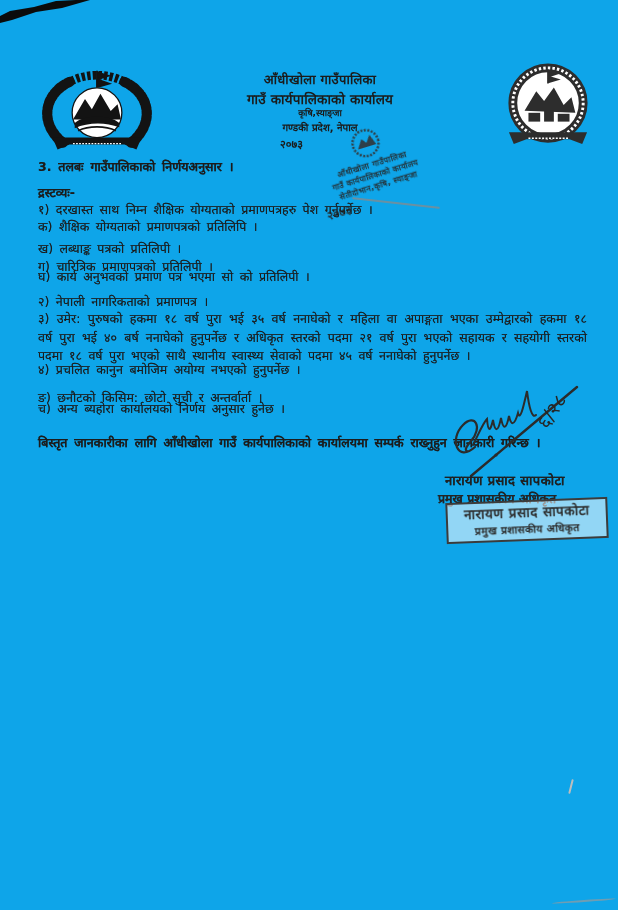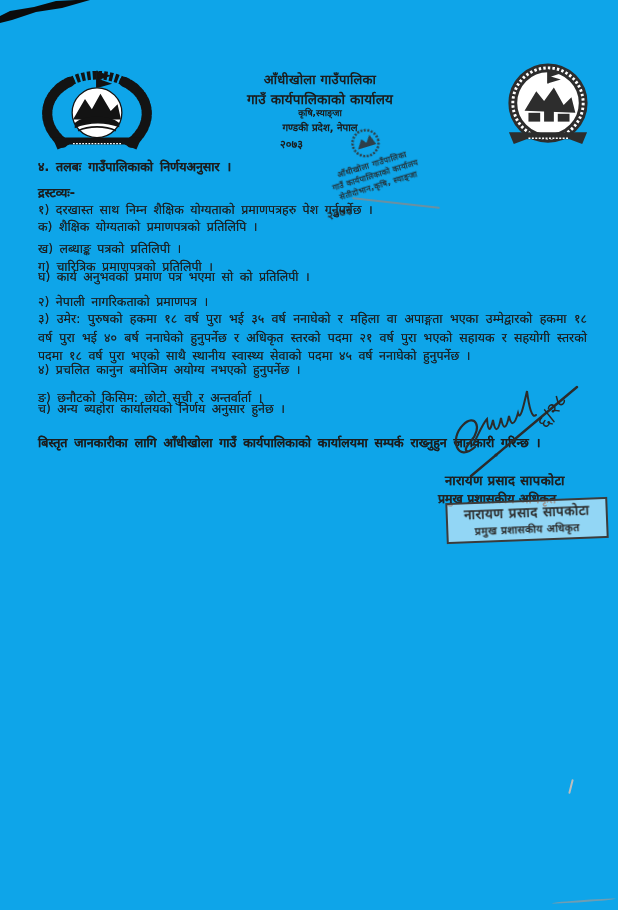--- a/index.html
+++ b/index.html
@@ -104,21 +104,21 @@
       <circle cx="23" cy="16" r="13" fill="none" stroke="#333" stroke-width="2.5" stroke-dasharray="2 1.5"></circle>
       <path d="M14,20 L20,11 L24,16 L29,9 L33,20 Z" fill="#333"></path>
     </svg>
     <div class="s1">आँधीखोला गाउँपालिका</div>
     <div class="s2">गाउँ कार्यपालिकाको कार्यालय</div>
     <div class="s3">सेतीदोभान,कृषि, स्याङ्जा</div>
     <div class="syear">२०७३</div>
   </div>
   <div class="abs stroke1"></div>
 
-  <div class="bl l0">४. तलबः गाउँपालिकाको निर्णयअनुसार ।</div>
+  <div class="bl l0">3. तलबः गाउँपालिकाको निर्णयअनुसार ।</div>
   <div class="bl l1">द्रस्टव्यः-</div>
   <div class="bl l2">१) दरखास्त साथ निम्न शैक्षिक योग्यताको प्रमाणपत्रहरु पेश गर्नुपर्नेछ ।</div>
   <div class="bl l3">क) शैक्षिक योग्यताको प्रमाणपत्रको प्रतिलिपि ।</div>
   <div class="bl l4">ख) लब्धाङ्क पत्रको प्रतिलिपी ।</div>
   <div class="bl l5">ग) चारित्रिक प्रमाणपत्रको प्रतिलिपी ।</div>
   <div class="bl l6">घ) कार्य अनुभवको प्रमाण पत्र भएमा सो को प्रतिलिपी ।</div>
   <div class="bl l7">२) नेपाली नागरिकताको प्रमाणपत्र ।</div>
   <div class="bl l8">३) उमेर: पुरुषको हकमा १८ वर्ष पुरा भई ३५ वर्ष ननाघेको र महिला वा अपाङ्गता भएका उम्मेद्वारको हकमा १८ वर्ष पुरा भई ४० बर्ष ननाघेको हुनुपर्नेछ र अधिकृत स्तरको पदमा २१ वर्ष पुरा भएको सहायक र सहयोगी स्तरको पदमा १८ वर्ष पुरा भएको साथै स्थानीय स्वास्थ्य सेवाको पदमा ४५ वर्ष ननाघेको हुनुपर्नेछ ।</div>
   <div class="bl l9">४) प्रचलित कानुन बमोजिम अयोग्य नभएको हुनुपर्नेछ ।</div>
   <div class="bl l10">ङ) छनौटको किसिम: छोटो सुची र अन्तर्वार्ता ।</div>

